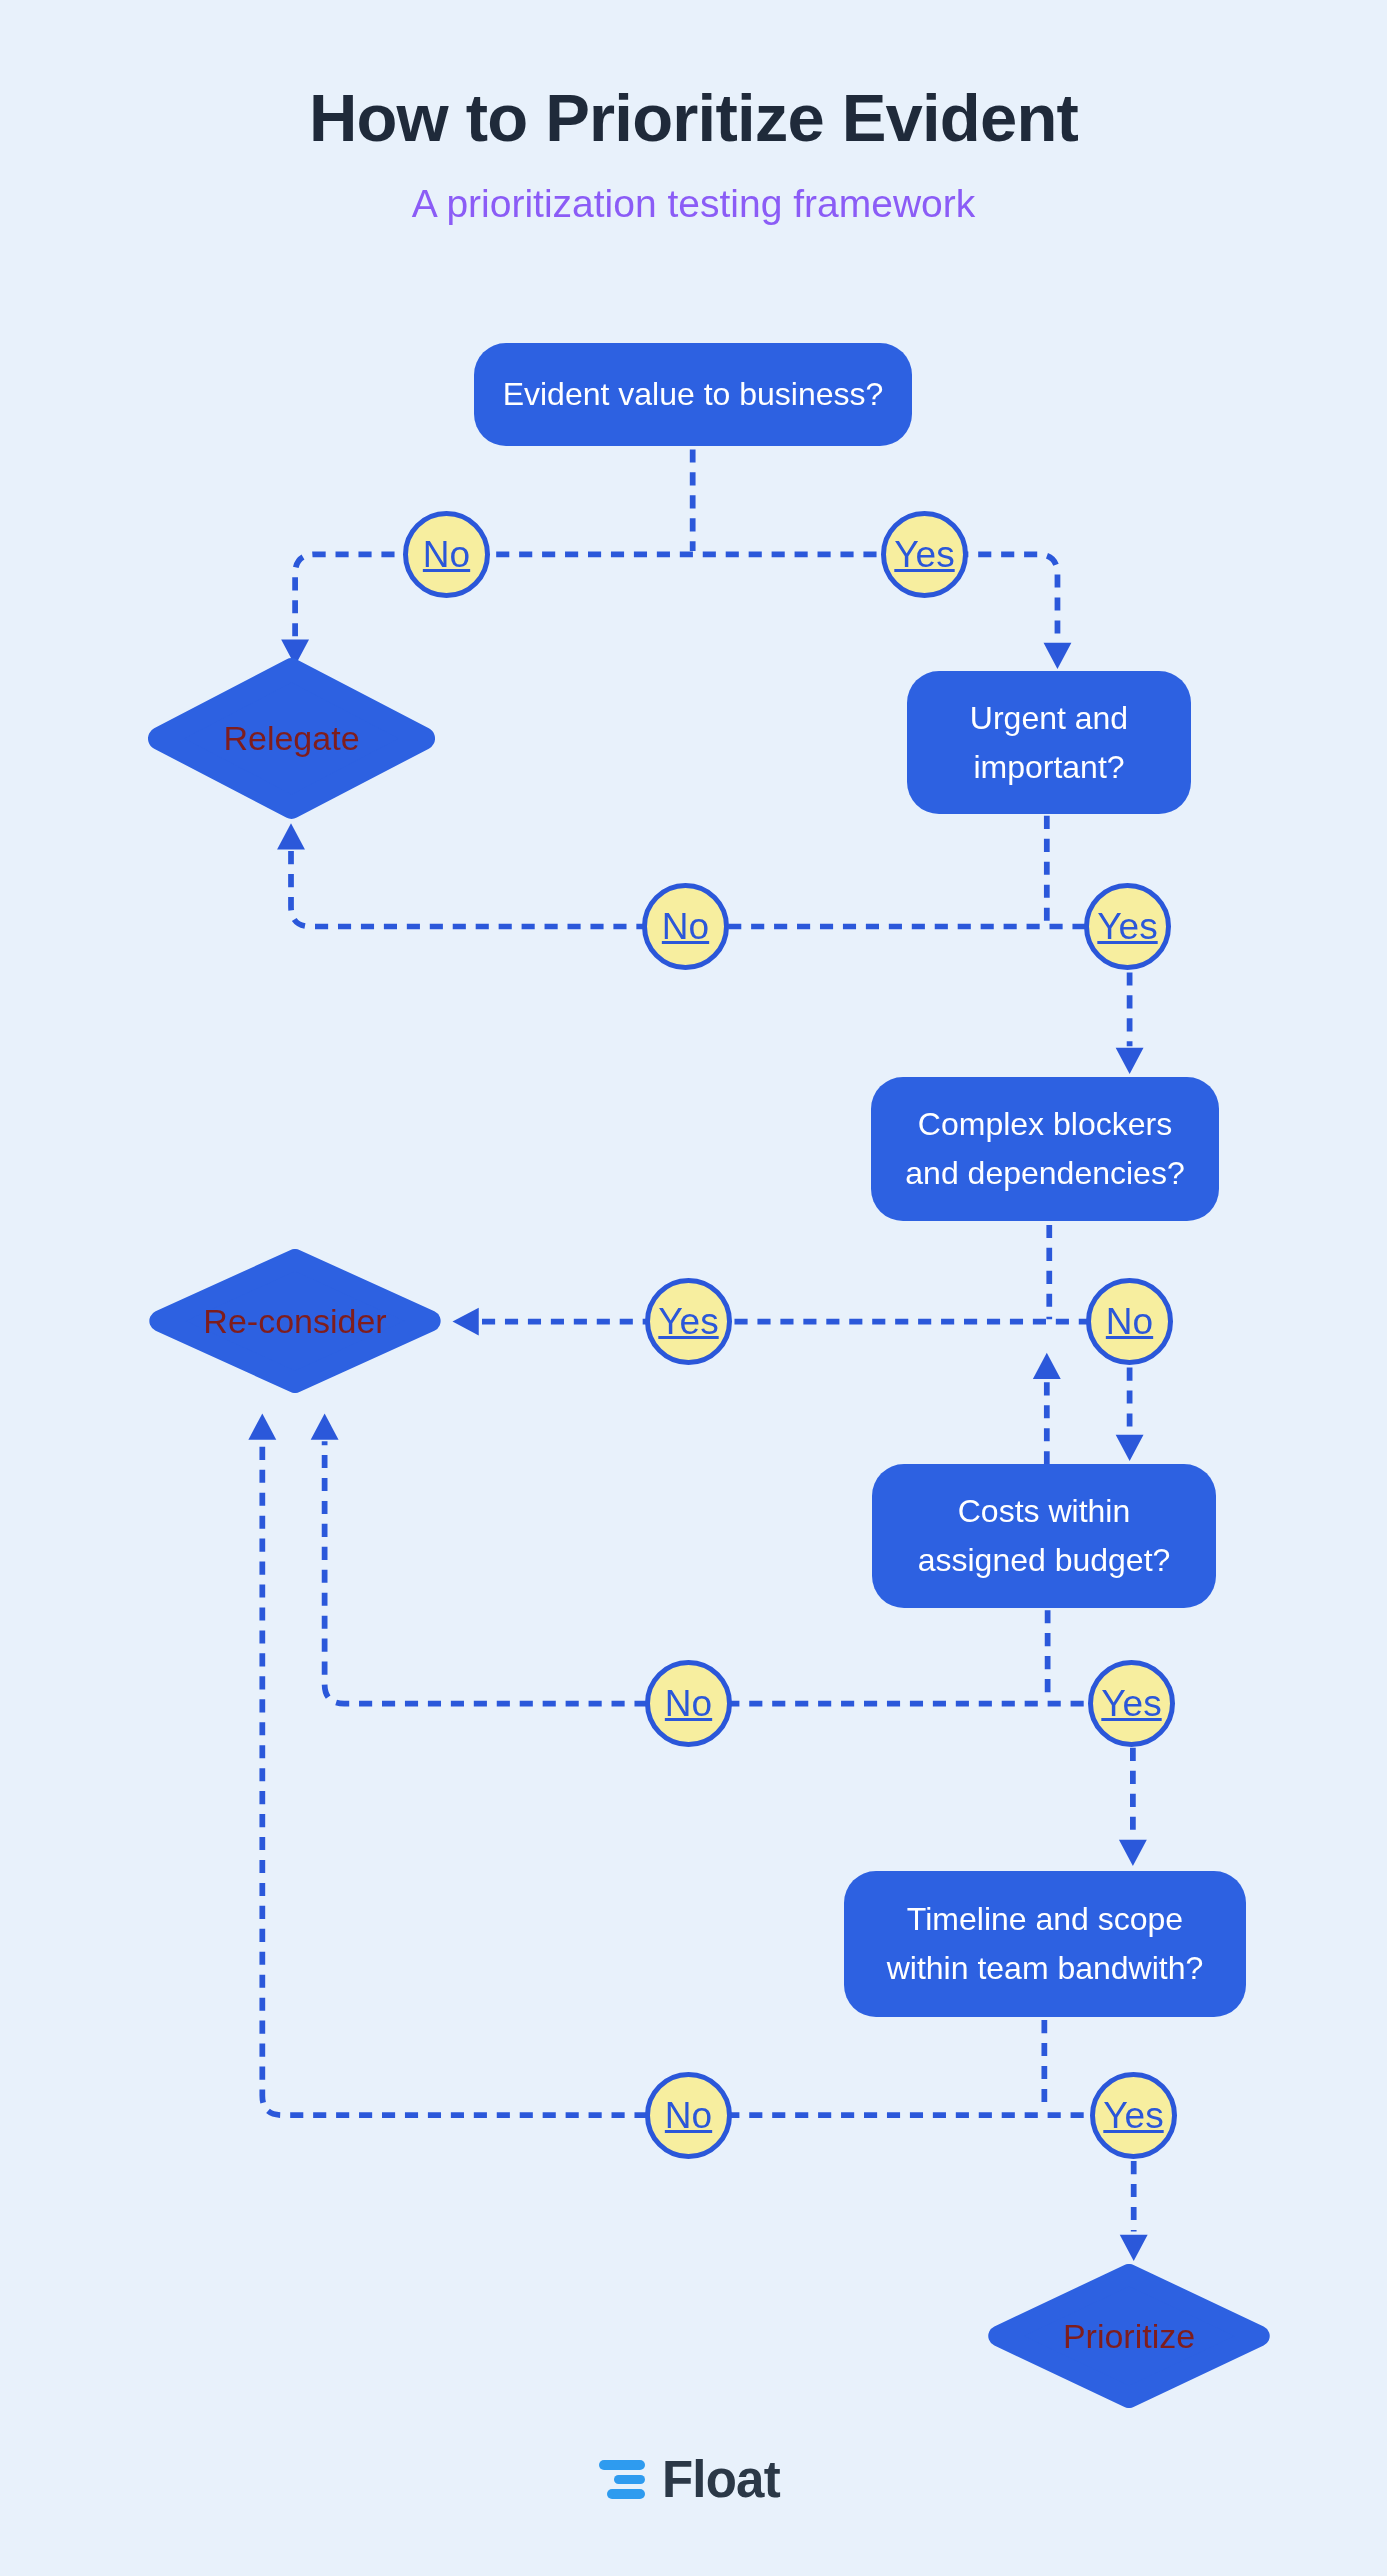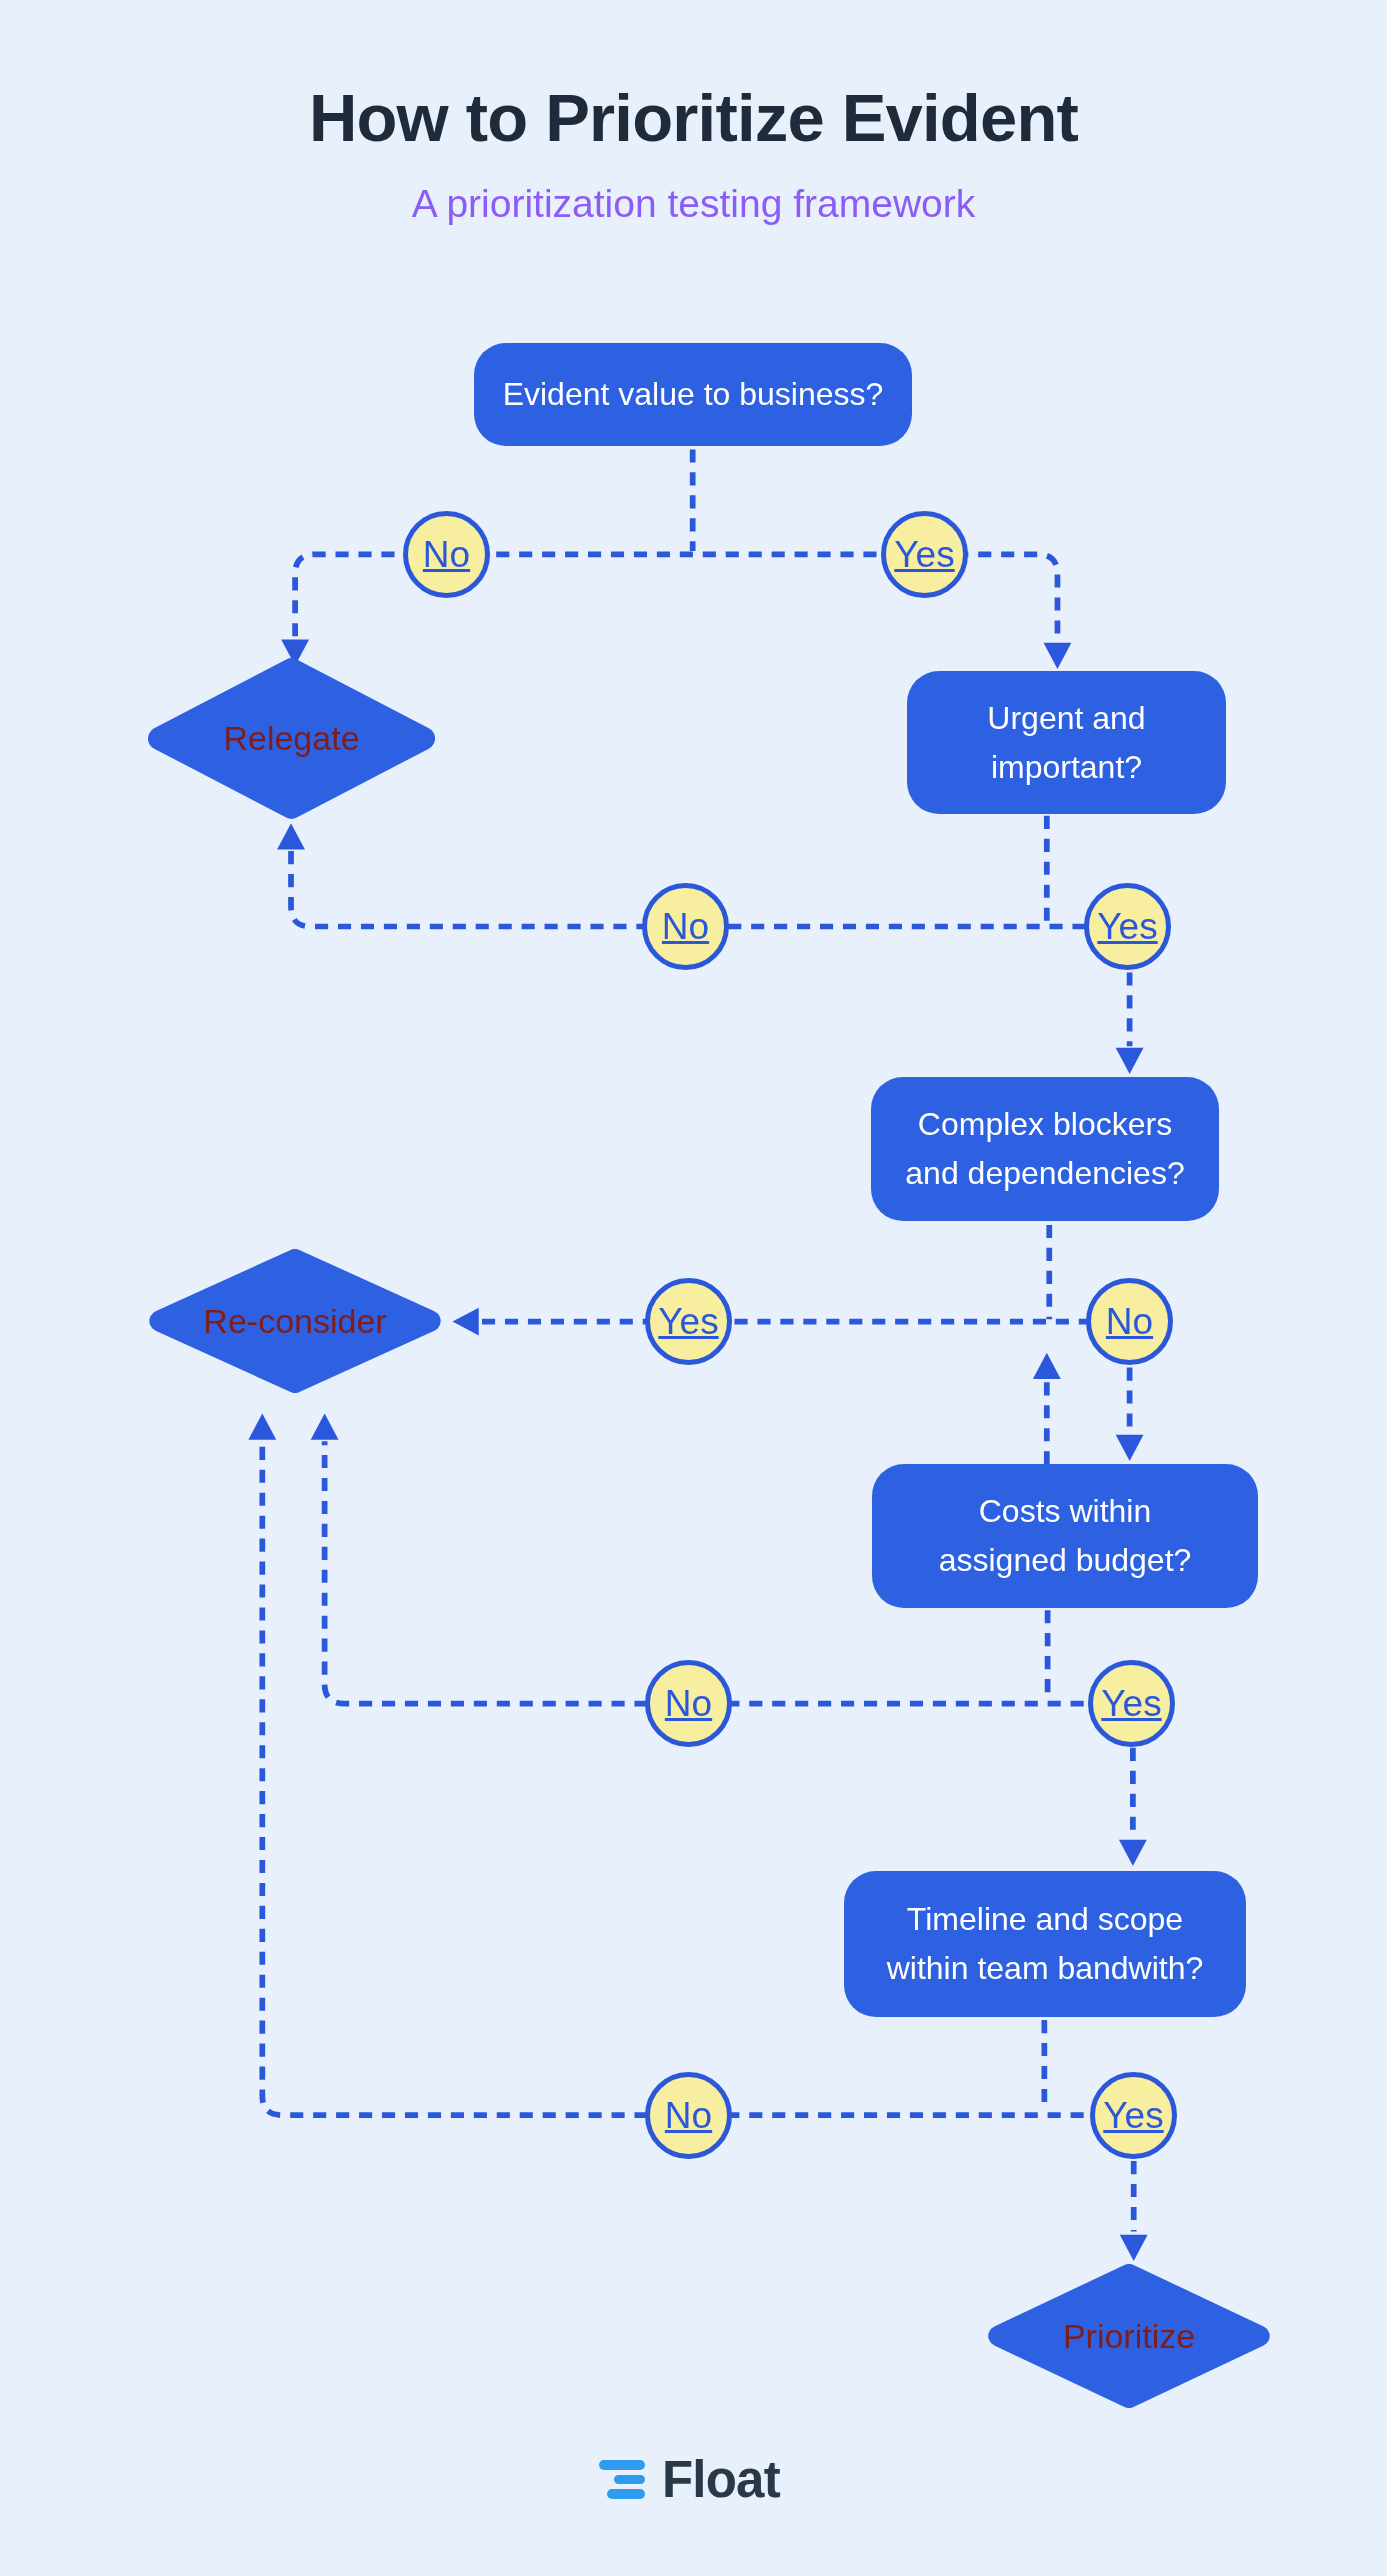--- a/index.html
+++ b/index.html
@@ -95,29 +95,29 @@
     <path class="connector-line" d="M1378 2580 H344 Q320 2580 320 2556 V1758"></path>
     <polygon class="arrowhead" points="303,1756 337,1756 320,1724"></polygon>
 
     <path class="connector-line" d="M1383 2636 V2722"></path>
     <polygon class="arrowhead" points="1366,2726 1400,2726 1383,2758"></polygon>
   </svg>
 
   <div class="qbox" style="left:474px;top:343px;width:438px;height:103px;">
     <span>Evident value to business?</span>
   </div>
-  <div class="qbox" style="left:907px;top:671px;width:319px;height:143px;">
+  <div class="qbox" style="left:907px;top:671px;width:284px;height:143px;">
     <span>Urgent and
 important?</span>
   </div>
   <div class="qbox" style="left:871px;top:1077px;width:348px;height:144px;">
     <span>Complex blockers
 and dependencies?</span>
   </div>
-  <div class="qbox" style="left:872px;top:1464px;width:386px;height:144px;">
+  <div class="qbox" style="left:872px;top:1464px;width:344px;height:144px;">
     <span>Costs within
 assigned budget?</span>
   </div>
   <div class="qbox" style="left:844px;top:1871px;width:402px;height:146px;">
     <span>Timeline and scope
 within team bandwith?</span>
   </div>
 
   <div class="diamond" style="left:148px;top:658px;width:287px;height:161px;">
     <svg width="287" height="161" viewBox="0 0 350 196">

